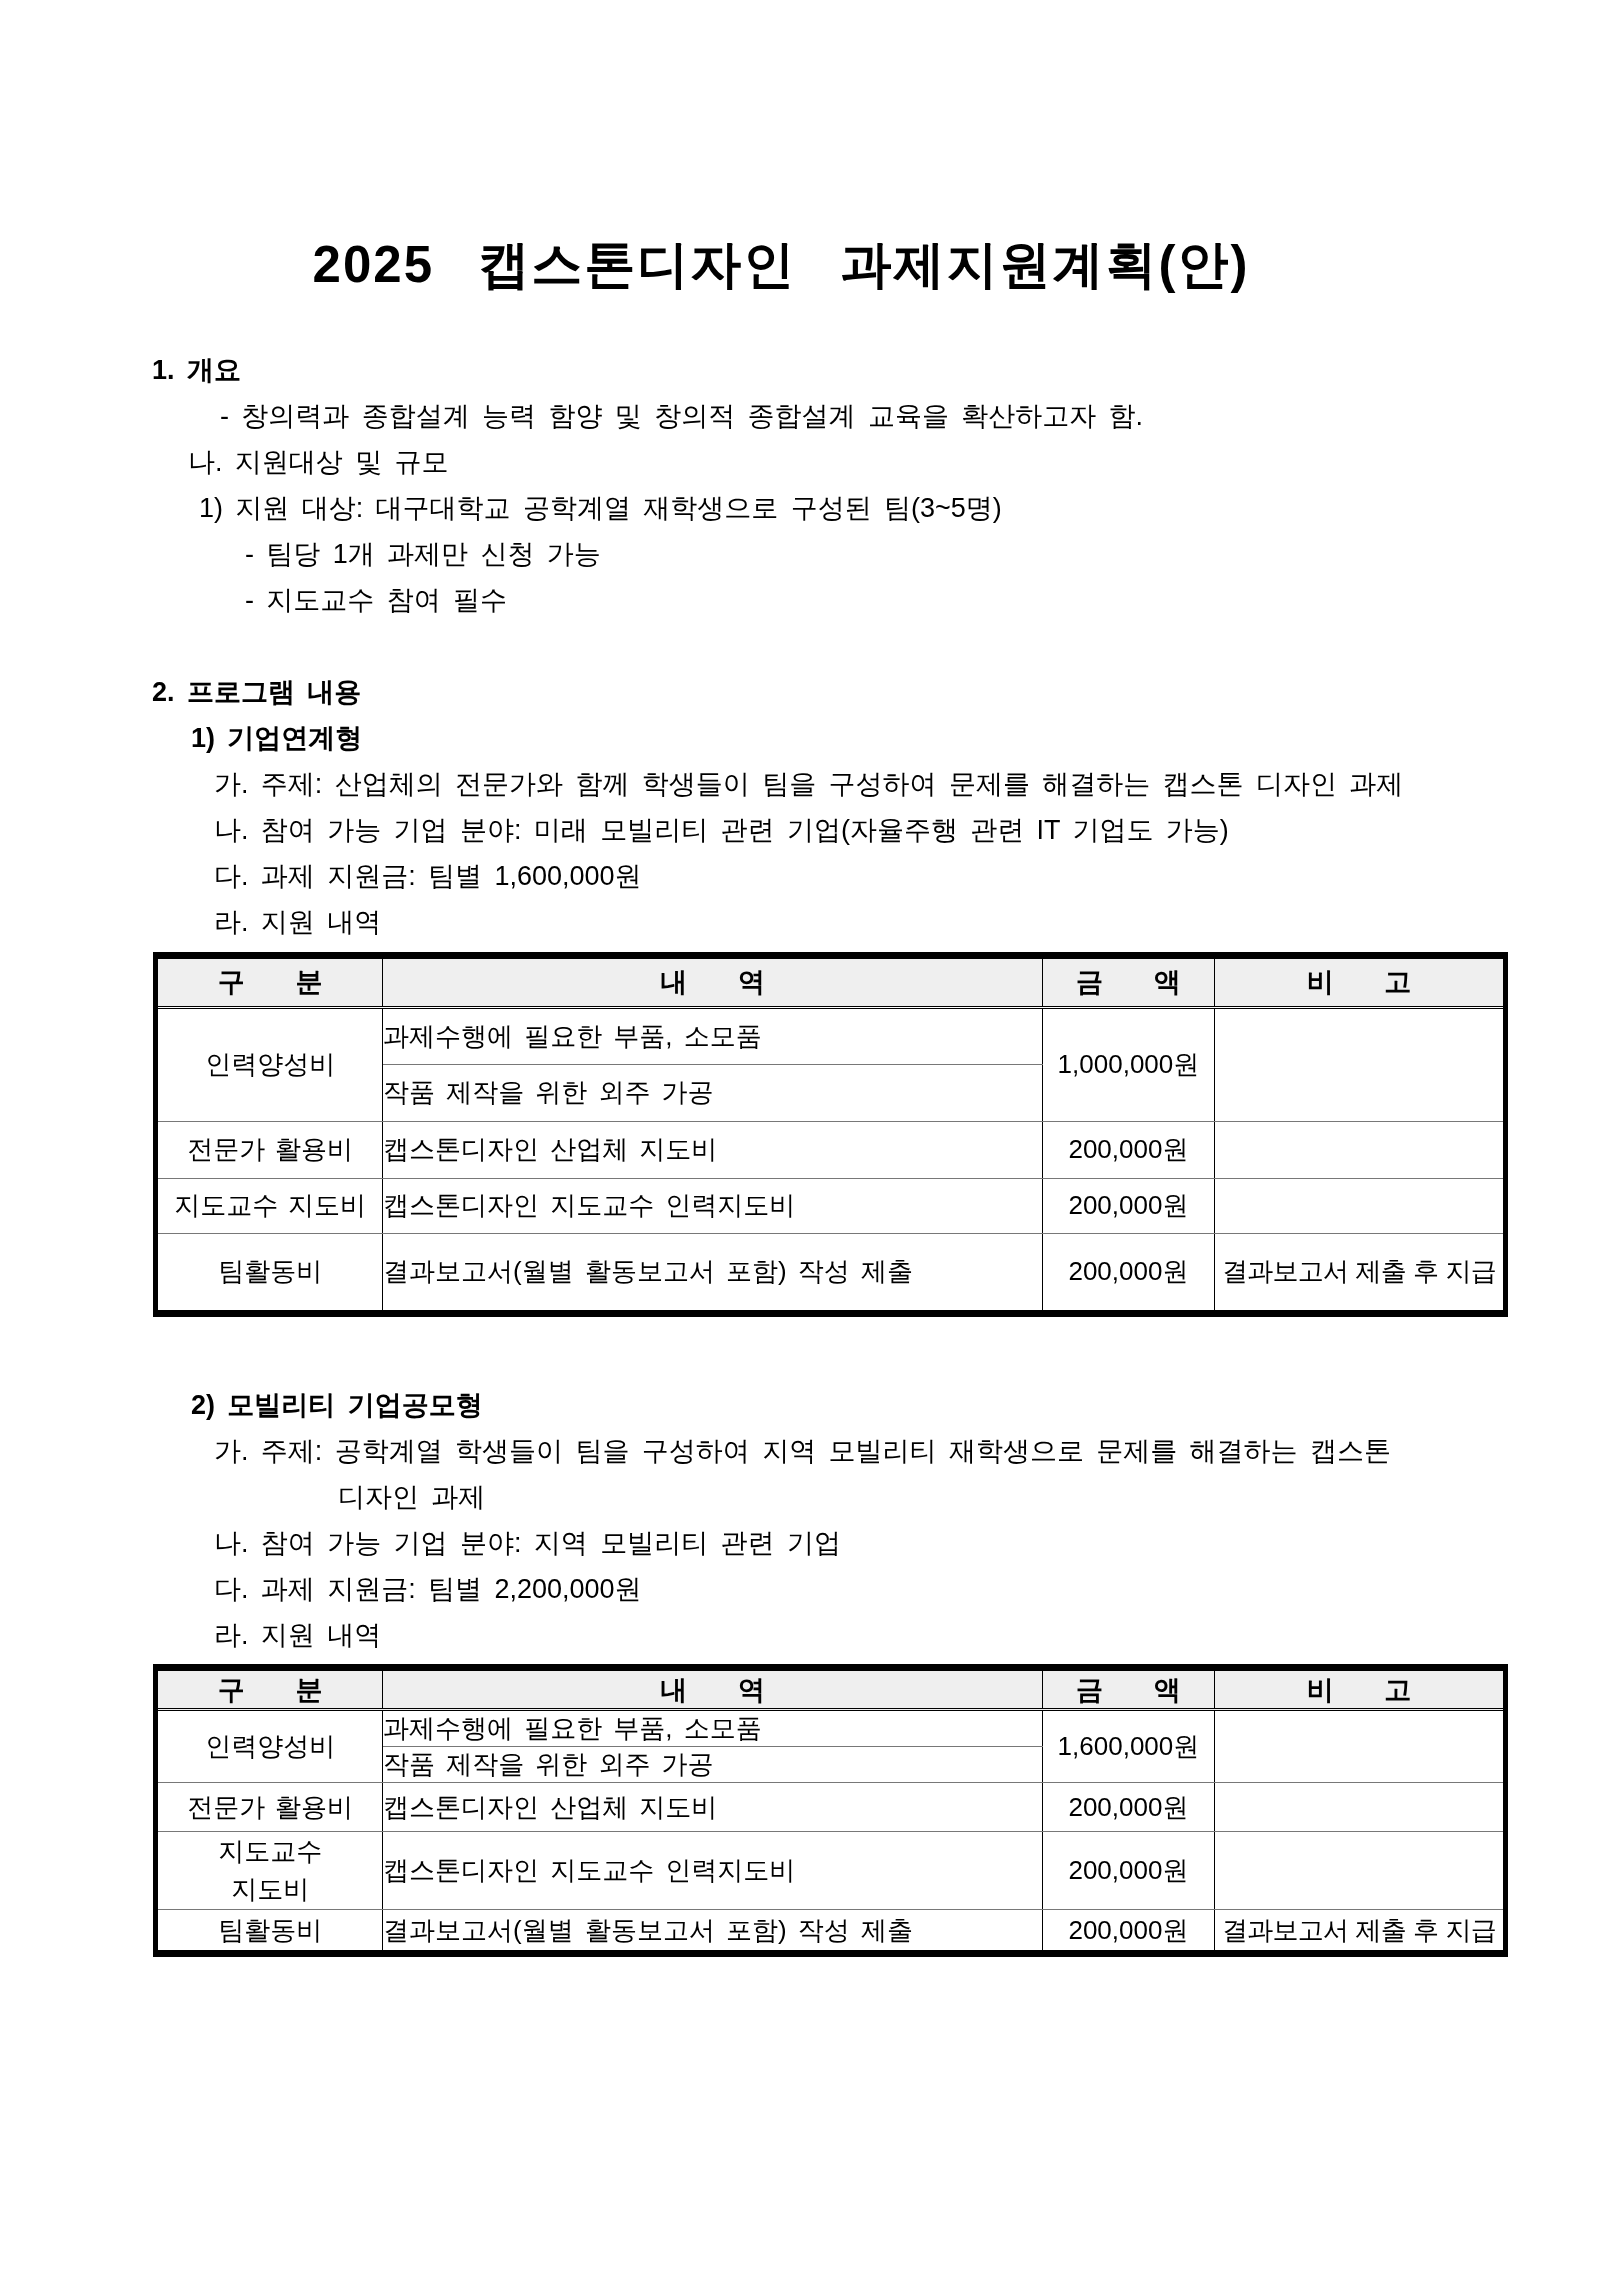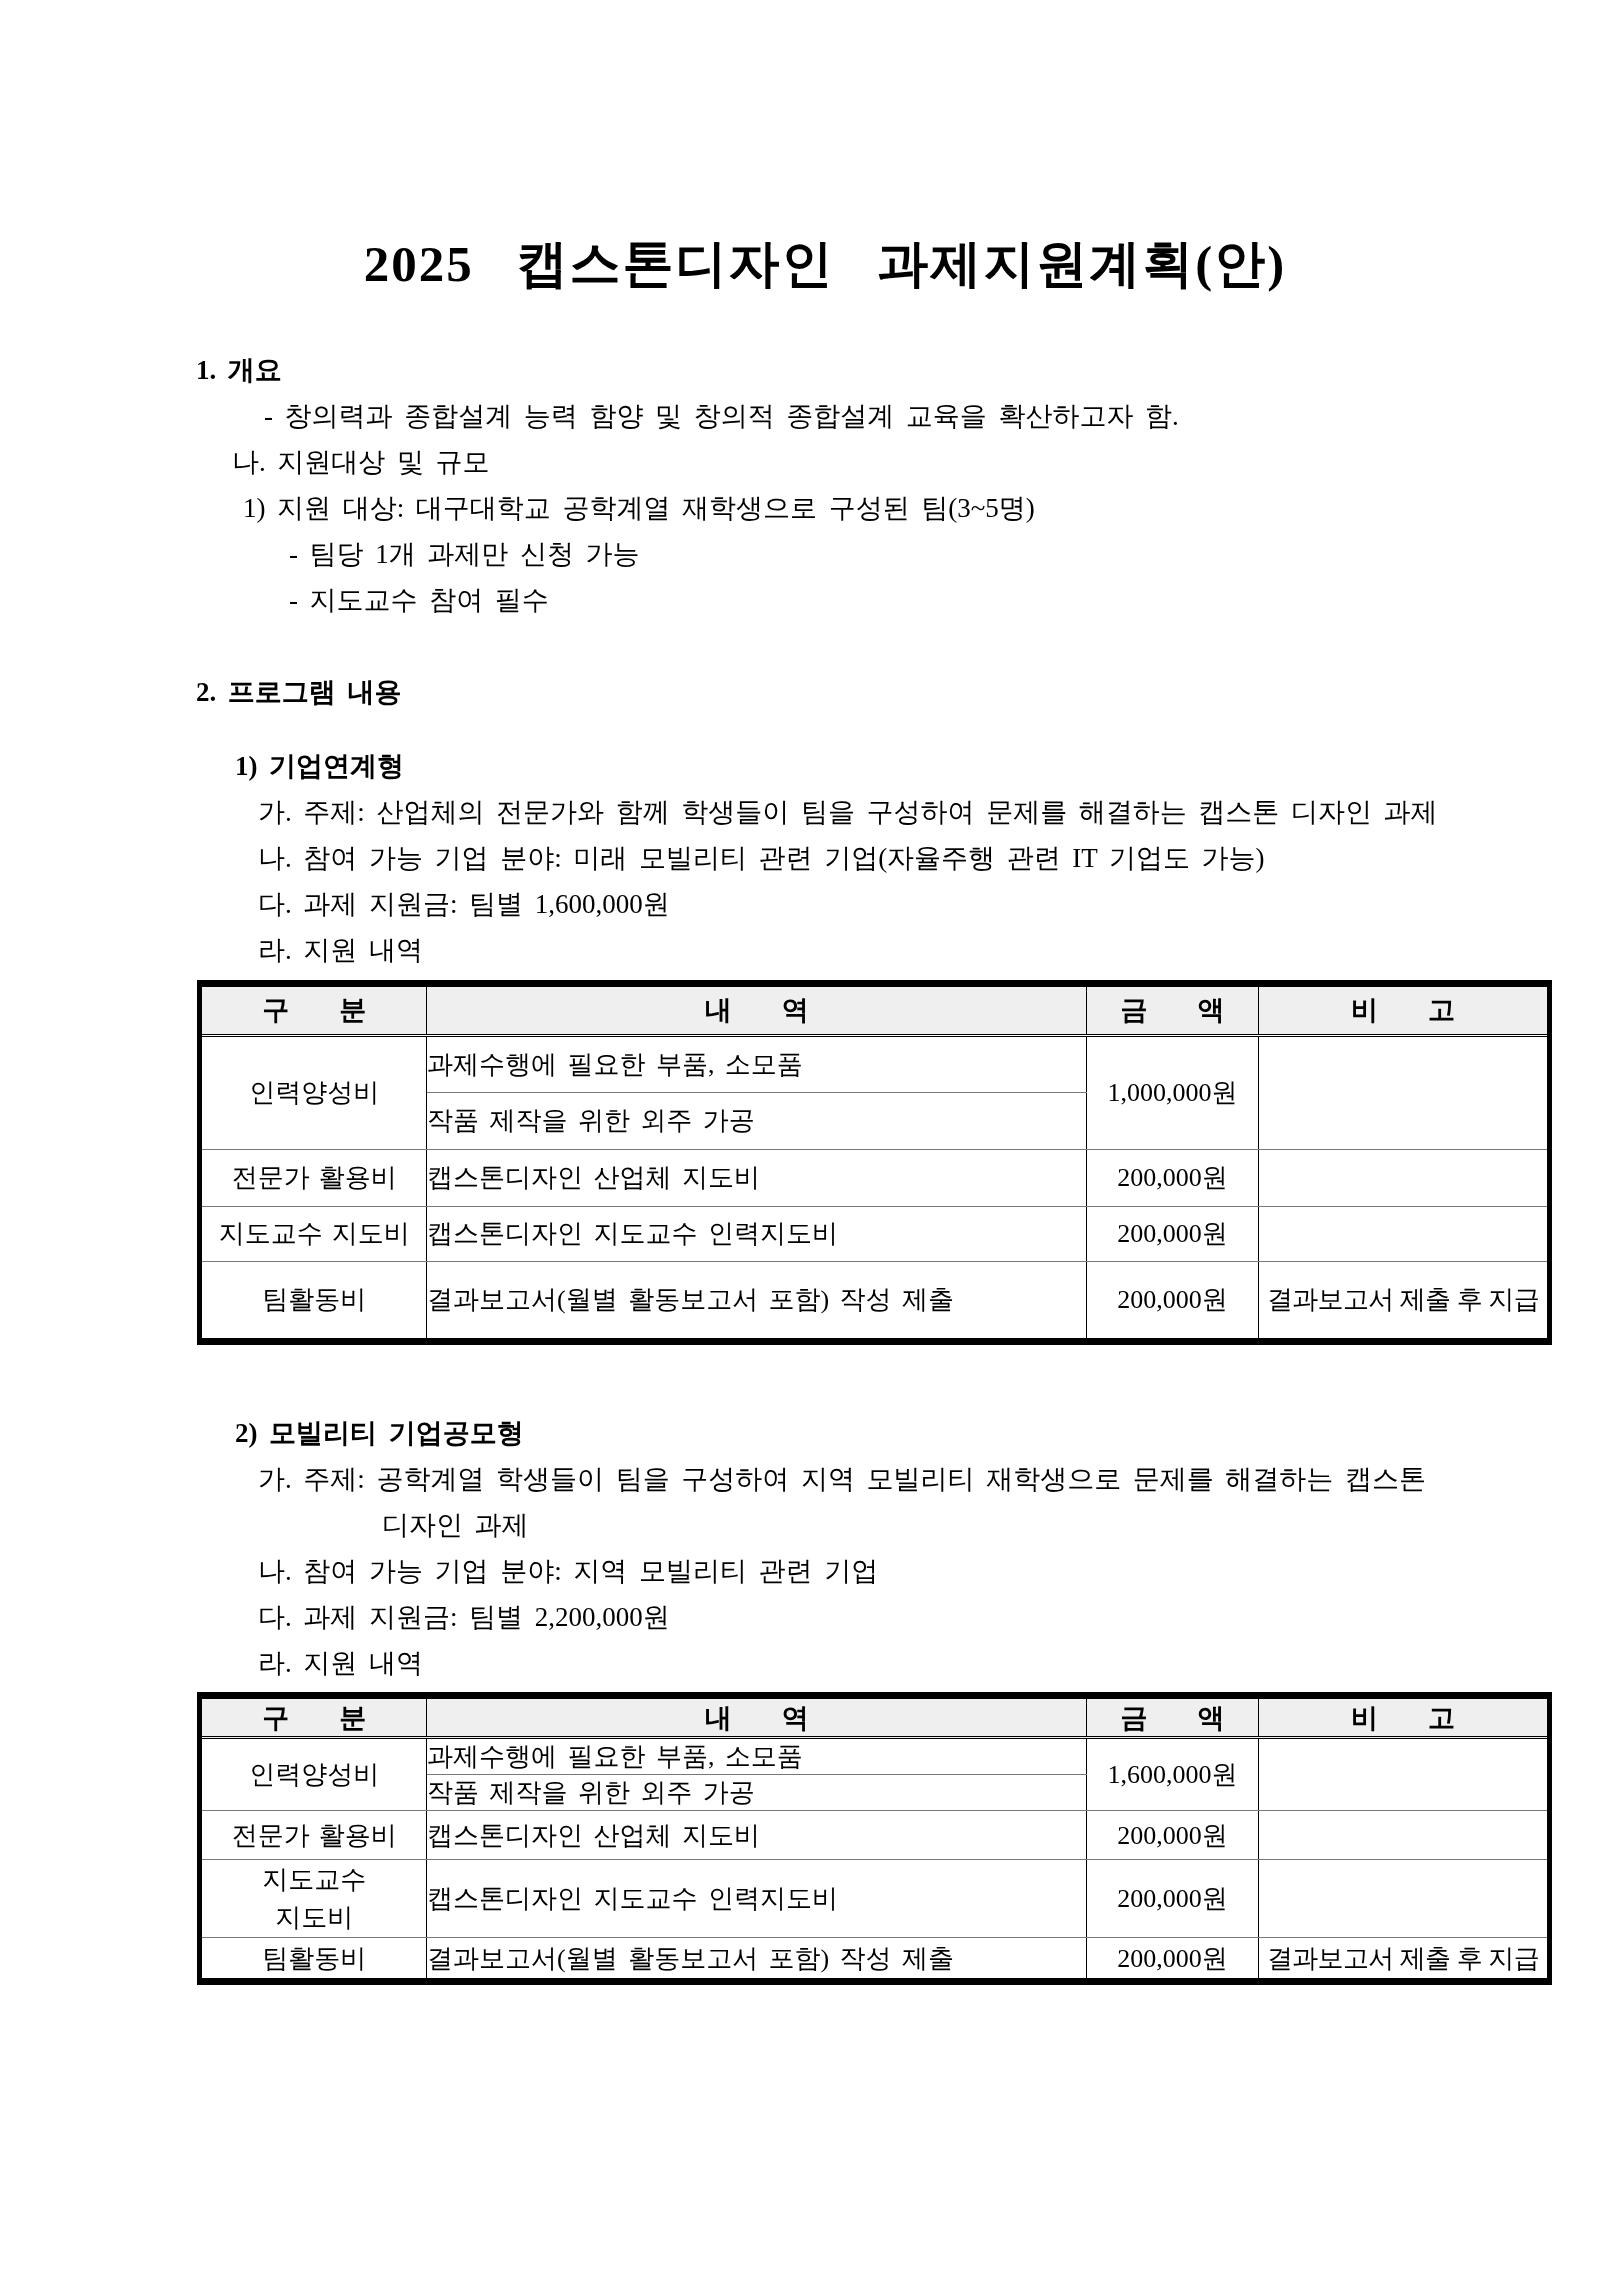--- a/index.html
+++ b/index.html
@@ -2,44 +2,43 @@
 <html style="font-size:10.4px"><head>
 <meta charset="utf-8">
 <style>
   html, body { margin: 0; padding: 0; background: #ffffff; }
   .page {
     position: relative;
     width: 1508px;
     height: 2284px;
     background: #ffffff;
     overflow: hidden;
-    font-family: Liberation Serif, serif;
+    font-family: Liberation Sans, sans-serif;
     color: #000000;
-    padding-left: 44px;
   }
   .content { padding: 0 98px 0 152px; }
 
   .doc-title {
     margin-top: 222px;
     text-align: center;
     font-size: 51px;
     font-weight: 700;
     letter-spacing: 2px;
     word-spacing: 0.55em;
     line-height: 85px;
     white-space: nowrap;
   }
 
   .line {
     font-size: 27px;
     line-height: 46px;
     white-space: nowrap;
     word-spacing: 0.18em;
   }
-  .bold { font-weight: 700; margin-top: 28px; }
+  .bold { font-weight: 700; }
   .red  { color: #ff0000; font-weight: 700; }
 
   
   .ind-l1   { padding-left: 36px; }   
   .ind-l1d  { padding-left: 68px; }  
   .ind-l2   { padding-left: 47px; }   
   .ind-l2d  { padding-left: 93px; }  
   .ind-subh { padding-left: 39px; }   
   .ind-subl { padding-left: 62px; }   
   .ind-cont { padding-left: 186px; }  

